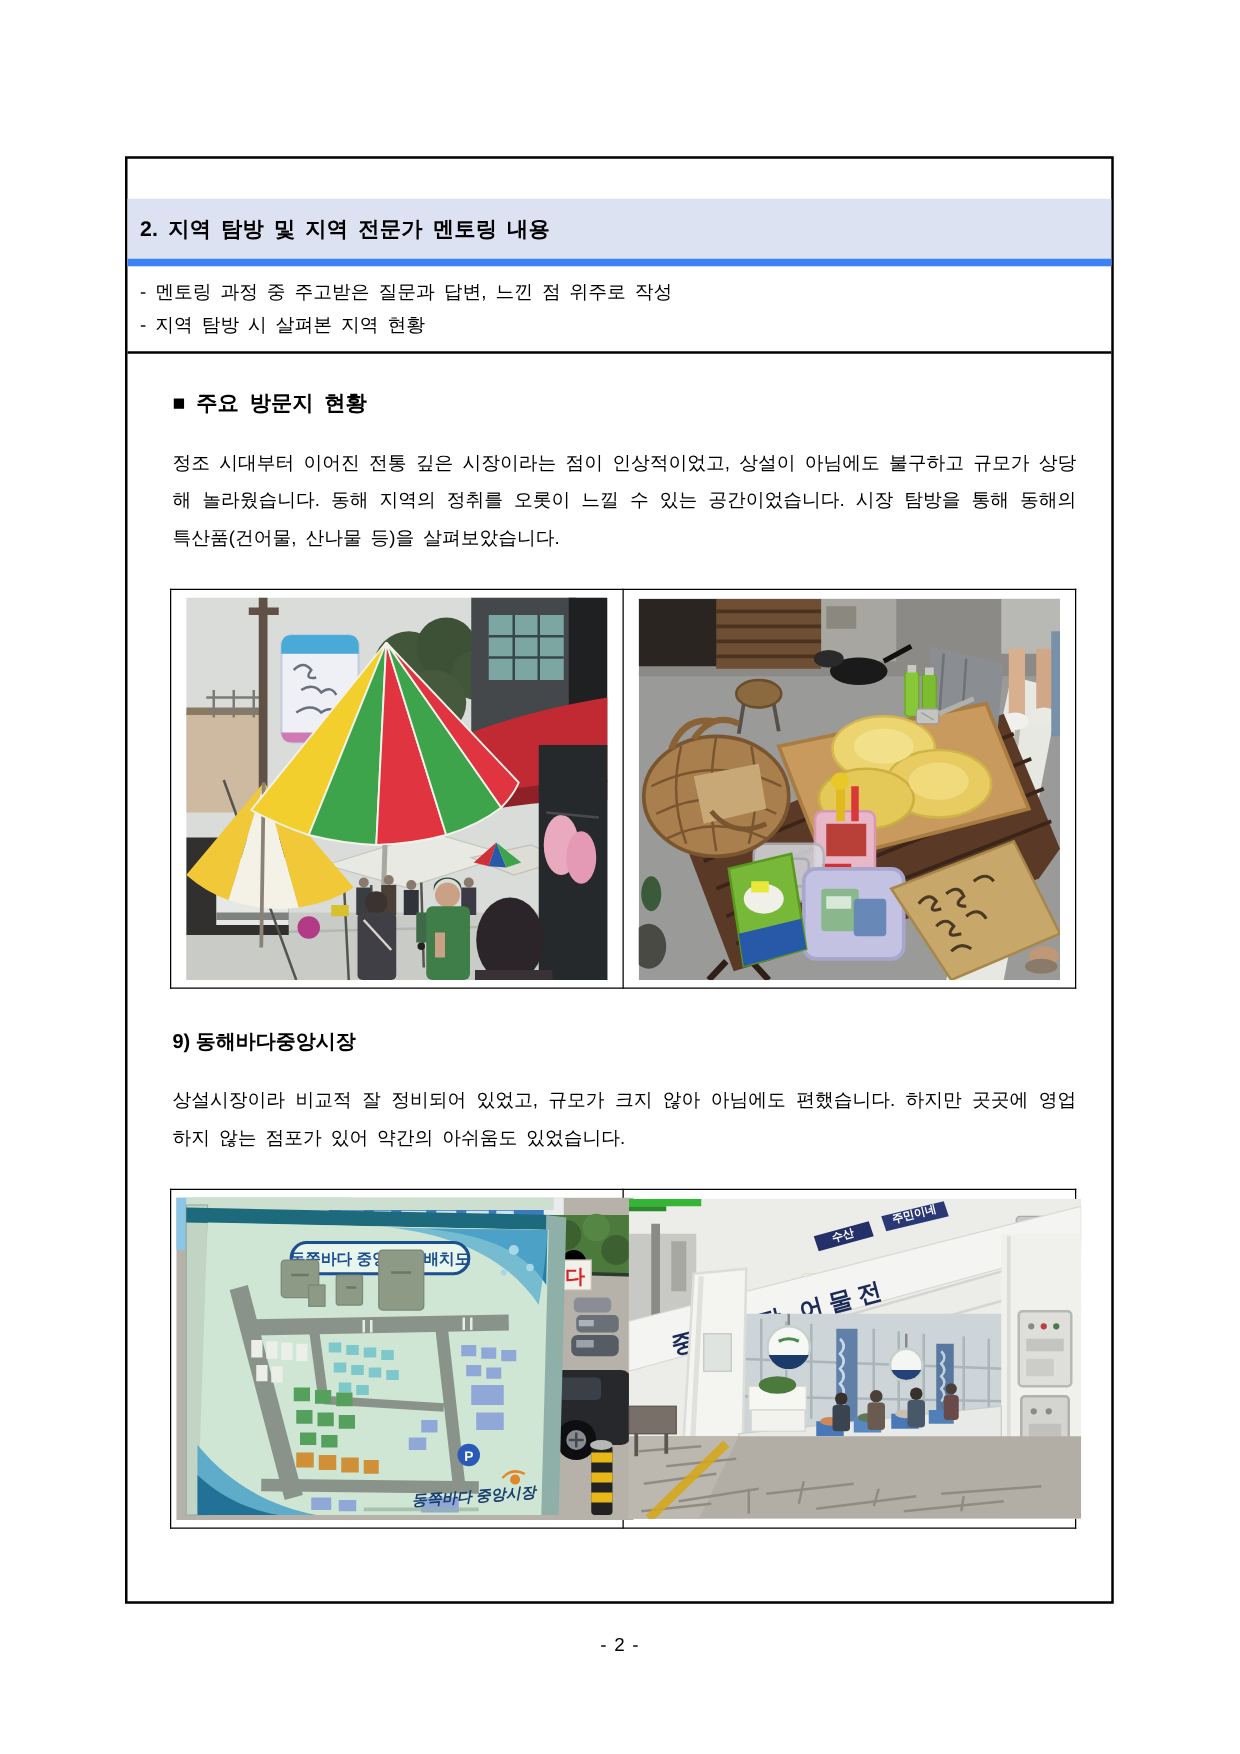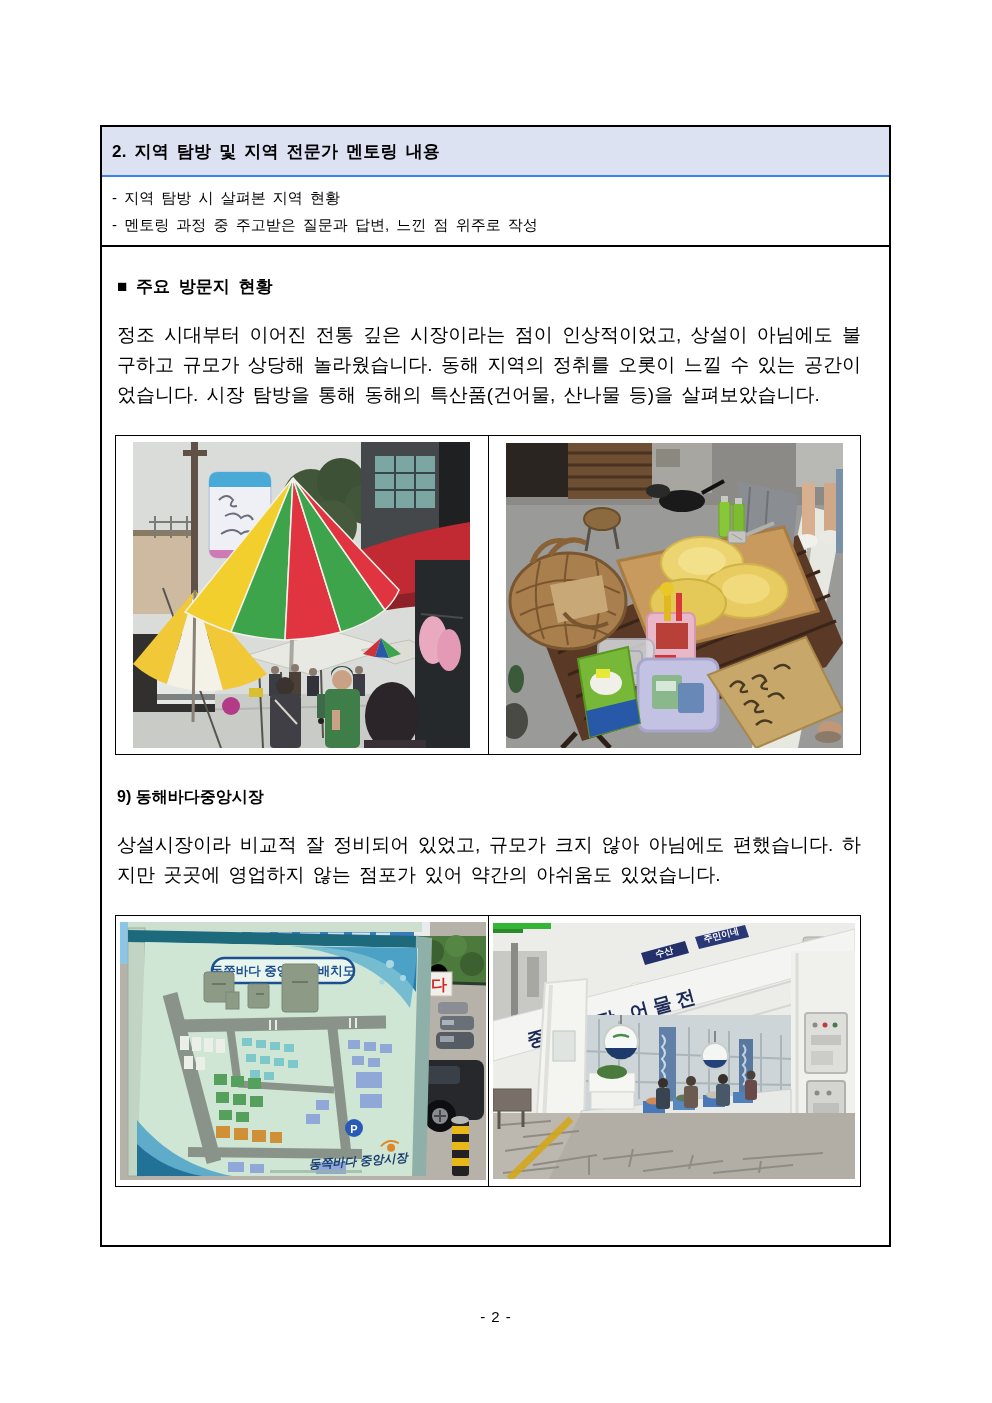--- a/index.html
+++ b/index.html
@@ -5,34 +5,35 @@
   html,body{margin:0;padding:0;background:#ffffff;}
   .page{
     position:relative;width:992px;height:1403px;background:#ffffff;
     font-family:"Liberation Sans","DejaVu Sans",sans-serif;color:#000;overflow:hidden;
   }
   .doc{
     position:absolute;left:100px;top:125px;width:791px;
     border:2px solid #000;box-sizing:border-box;background:#fff;
   }
   .doc-header{
-    background:#dde2f3;border-bottom:2px solid #3b82f6;
+    background:#dde2f3;border-bottom:6px solid #3b82f6;
     padding:13px 10px 12px 10px;font-weight:bold;font-size:17px;letter-spacing:.2px;
     word-spacing:3px;
+    margin-top:32px;
   }
   .doc-bullets{
     border-bottom:2px solid #000;padding:7px 10px;font-size:15px;line-height:27px;
     word-spacing:3px;
   }
-  .doc-body{padding:12px 28px 58px 13px;}
+  .doc-body{padding:12px 28px 58px 13px;margin-left:21px;}
   .body-heading{font-size:17px;font-weight:bold;margin:16px 0 0 2px;word-spacing:4px;}
   .place-title{font-size:16px;font-weight:bold;margin:44px 0 0 2px;}
   .place-title.second{margin-top:32px;}
   .place-para{
-    font-size:19px;line-height:30px;margin:22px 0 0 2px;text-align:justify;
+    font-size:15px;line-height:30px;margin:22px 0 0 2px;text-align:justify;
     word-break:break-all;word-spacing:3px;
   }
   table.photo-table{
     width:100%;border-collapse:collapse;margin-top:25px;table-layout:fixed;
   }
   table.photo-table td{
     border:1.5px solid #000;padding:6px 4px;text-align:center;vertical-align:middle;
   }
   .ph{display:inline-block;vertical-align:middle;line-height:0;}
   .ph svg{display:block;}
@@ -45,22 +46,22 @@
 </head>
 <body>
 
 <div class="page">
 
   <div class="doc">
 
     <div class="doc-header">2. 지역 탐방 및 지역 전문가 멘토링 내용</div>
 
     <div class="doc-bullets">
+      <div>- 멘토링 과정 중 주고받은 질문과 답변, 느낀 점 위주로 작성</div>
       <div>- 지역 탐방 시 살펴본 지역 현황</div>
-      <div>- 멘토링 과정 중 주고받은 질문과 답변, 느낀 점 위주로 작성</div>
     </div>
 
     <div class="doc-body">
 
       <div class="body-heading">■ 주요 방문지 현황</div>
 
 
       <div class="place-para">정조 시대부터 이어진 전통 깊은 시장이라는 점이 인상적이었고, 상설이 아님에도 불구하고 규모가 상당해 놀라웠습니다. 동해 지역의 정취를 오롯이 느낄 수 있는 공간이었습니다. 시장 탐방을 통해 동해의 특산품(건어물, 산나물 등)을 살펴보았습니다.</div>
 
       <table class="photo-table">

